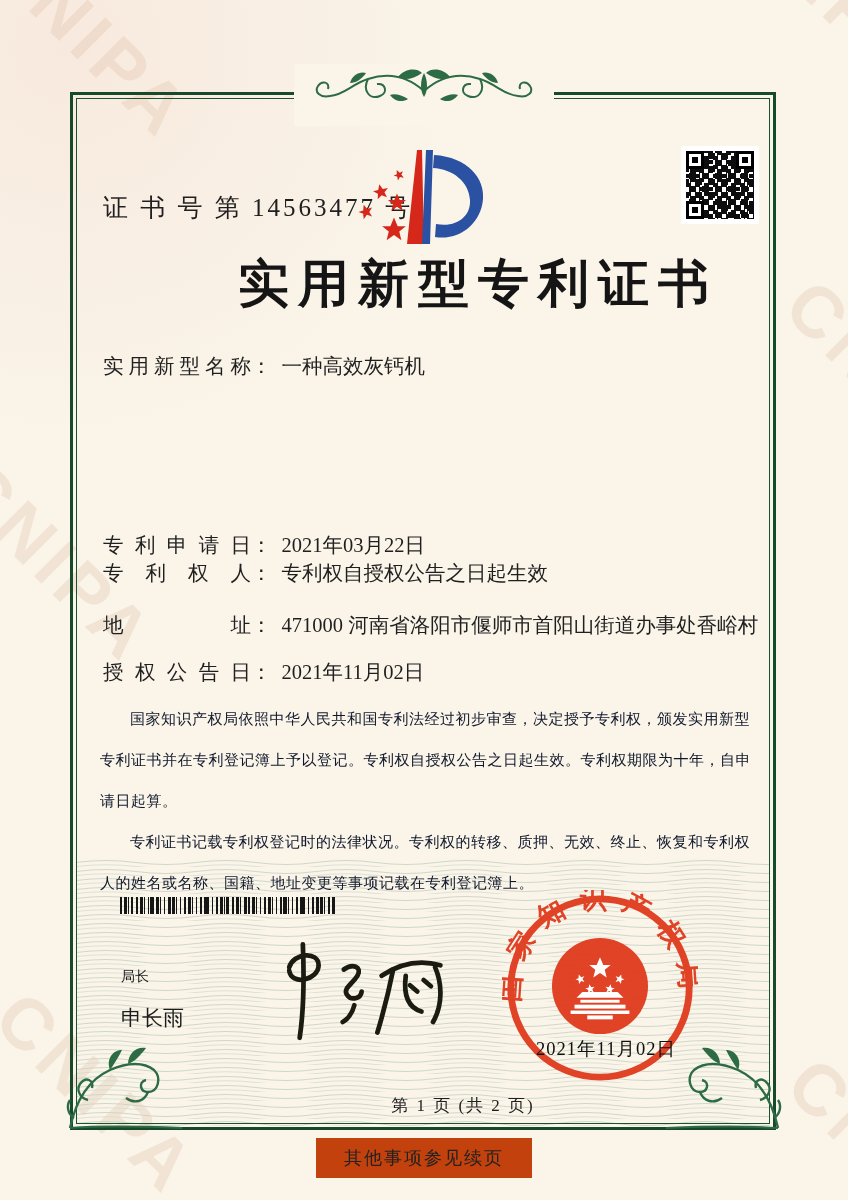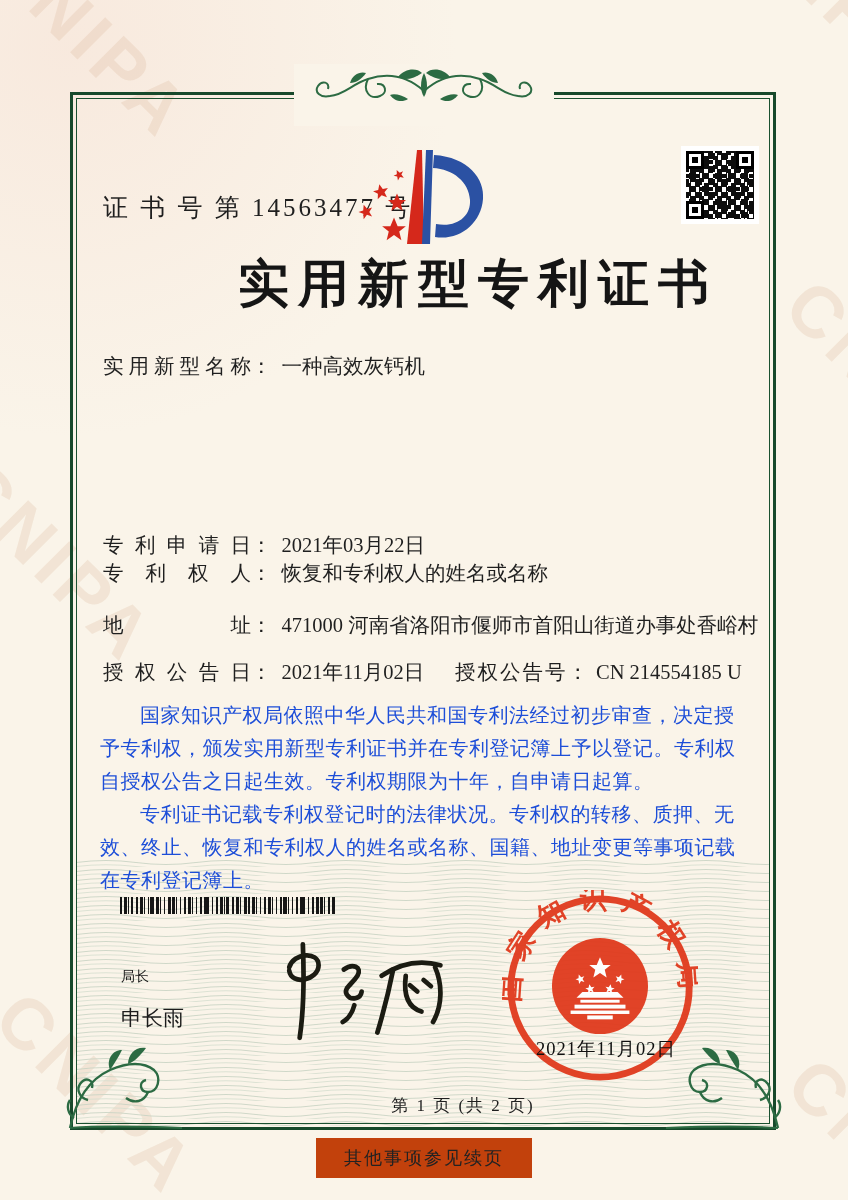--- a/index.html
+++ b/index.html
@@ -55,21 +55,21 @@
     font-size:51px; font-weight:bold; letter-spacing:9px; color:#151515; }
 
   .row { position:absolute; left:103px; width:660px; font-size:20.5px; white-space:nowrap; }
   .row .lbl { display:inline-block; width:148px; text-align:justify; text-align-last:justify; vertical-align:bottom; }
   .row .val { margin-left:10px; }
   .row .pair2 { position:absolute; left:352px; top:0; }
   .pair2 .lbl2 { letter-spacing:2px; }
   .pair2 .val { margin-left:8px; }
 
   .paras { position:absolute; left:100px; top:699px; width:652px;
-    font-size:20px; line-height:33px; letter-spacing:.5px; color:#1d4ed8; }
+    font-size:15px; line-height:41px; letter-spacing:.5px; color:#0f172a; }
   .paras p { text-indent:2em; }
 
   .barcode { position:absolute; left:120px; top:897px; width:216px; height:17px;
     background-image:
       repeating-linear-gradient(90deg,#161616 0 2px,transparent 2px 4px,#161616 4px 7px,transparent 7px 8px,#161616 8px 9px,transparent 9px 12px,#161616 12px 13px,transparent 13px 16px),
       repeating-linear-gradient(90deg,transparent 0 11px,#161616 11px 13px,transparent 13px 19px);
   }
 
   .signer-title { position:absolute; left:121px; top:968px; font-family:"Liberation Sans","DejaVu Sans",sans-serif; font-size:14px; color:#1c1c1c; }
   .signer-name  { position:absolute; left:121px; top:1004px; font-family:"Liberation Sans","DejaVu Sans",sans-serif; font-size:21px; color:#1c1c1c; }
@@ -177,30 +177,27 @@
 
   <div class="title">实用新型专利证书</div>
 
   <div class="row" style="top:352px;">
     <span class="lbl">实用新型名称</span><span>：</span><span class="val">一种高效灰钙机</span>
   </div>
   <div class="row" style="top:519px;margin-top:12px;">
     <span class="lbl">专利申请日</span><span>：</span><span class="val">2021年03月22日</span>
   </div>
   <div class="row" style="top:559px;">
-    <span class="lbl">专利权人</span><span>：</span><span class="val">恢复和专利权人的姓名或名称</span>
+    <span class="lbl">专利权人</span><span>：</span><span class="val">专利权自授权公告之日起生效</span>
   </div>
   <div class="row" style="top:611px;">
     <span class="lbl">地址</span><span>：</span><span class="val">471000 河南省洛阳市偃师市首阳山街道办事处香峪村</span>
   </div>
   <div class="row" style="top:658px;">
     <span class="lbl">授权公告日</span><span>：</span><span class="val">2021年11月02日</span>
-    <span class="pair2">
-      <span class="lbl2">授权公告号</span><span>：</span><span class="val">CN 214554185 U</span>
-    </span>
   </div>
 
   <div class="paras">
     <p>国家知识产权局依照中华人民共和国专利法经过初步审查，决定授予专利权，颁发实用新型专利证书并在专利登记簿上予以登记。专利权自授权公告之日起生效。专利权期限为十年，自申请日起算。</p>
     <p>专利证书记载专利权登记时的法律状况。专利权的转移、质押、无效、终止、恢复和专利权人的姓名或名称、国籍、地址变更等事项记载在专利登记簿上。</p>
   </div>
 
   <div class="barcode"></div>
 
   <div class="signer-title">局长</div>

